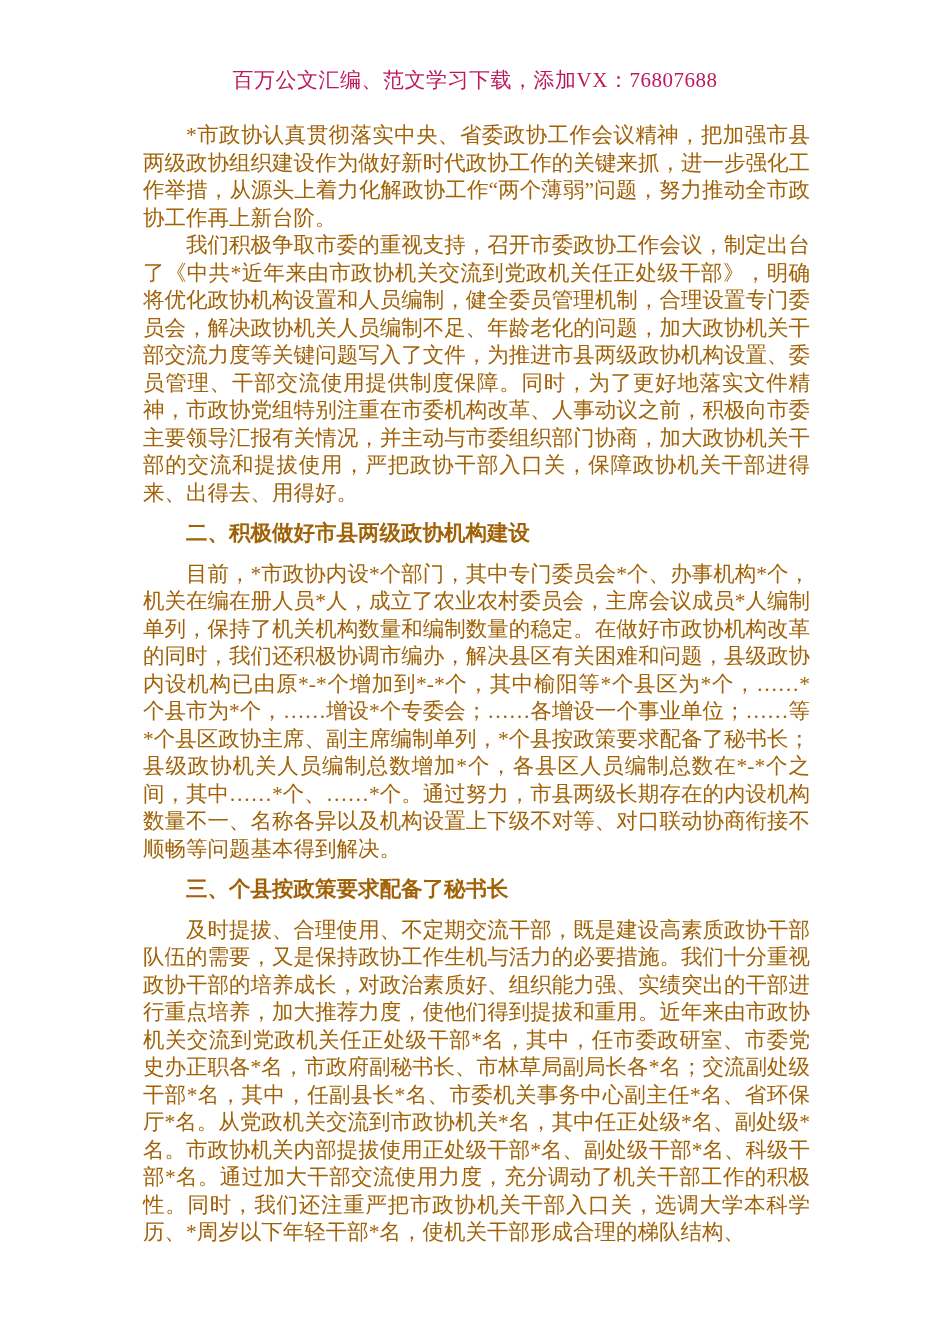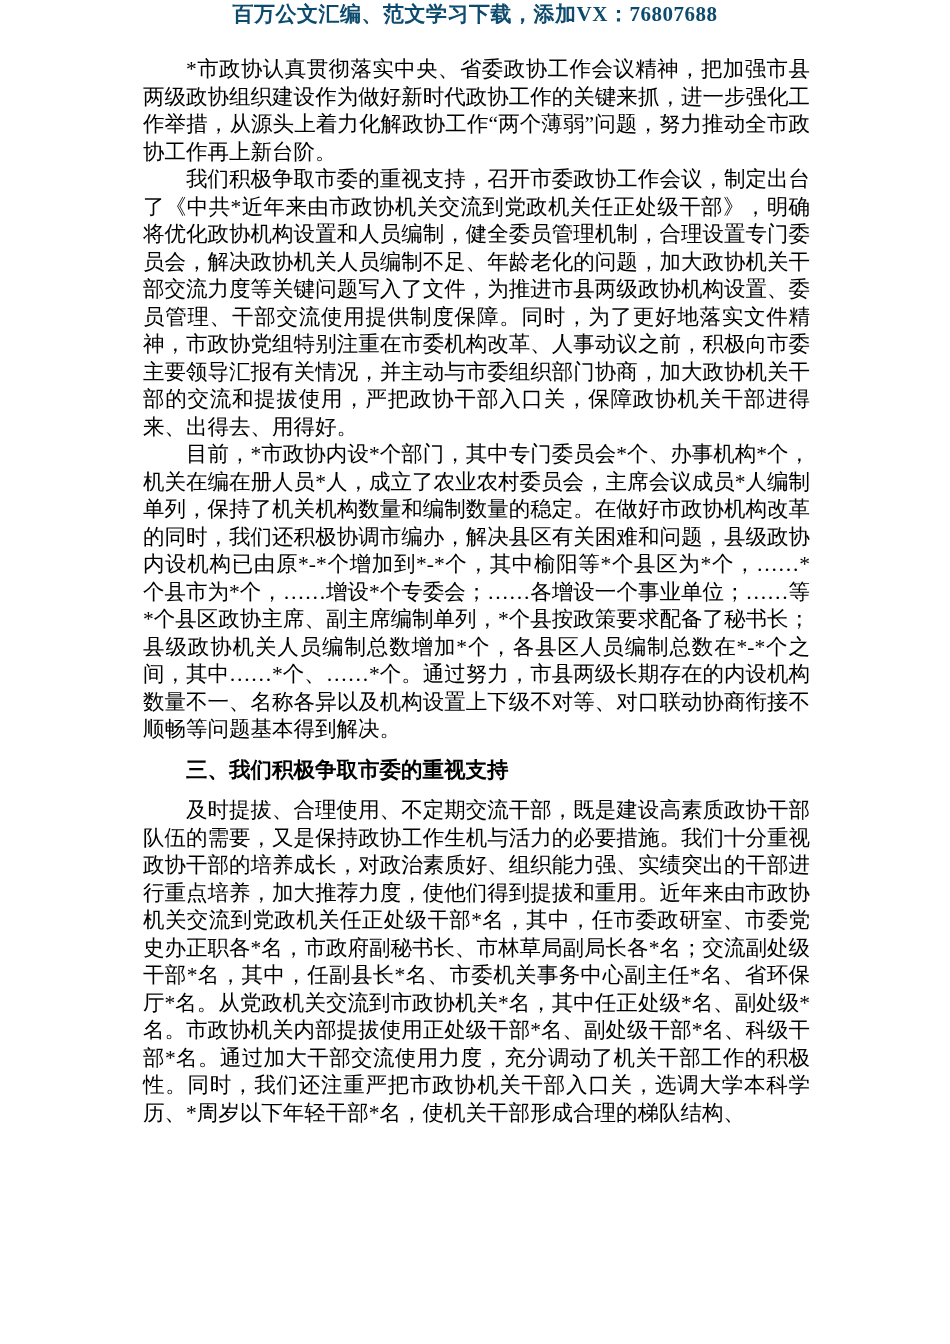--- a/index.html
+++ b/index.html
@@ -12,29 +12,30 @@
   }
   .page {
     position: relative;
     width: 950px;
     height: 1344px;
     background: #ffffff;
     overflow: hidden;
     box-sizing: border-box;
   }
   .ad {
+    padding-top: 66px;
     text-align: center;
     font-size: 21px;
-    font-weight: bold;
+    font-weight: normal;
     letter-spacing: 0.5px;
-    color: #0c4a6e;
+    color: #be185d;
   }
   .content {
     margin: 28px 140px 0 143px;
-    color: #000000;
+    color: #a16207;
     font-size: 21.5px;
     line-height: 27.5px;
     text-align: justify;
   }
   .para {
     margin: 0;
     text-indent: 2em;
   }
   .heading {
     margin: 13px 0 13px 0;
@@ -48,18 +49,19 @@
 <body>
 
 <div class="page">
   <div class="ad">百万公文汇编、范文学习下载，添加VX：76807688</div>
 
   <div class="content">
     <p class="para">*市政协认真贯彻落实中央、省委政协工作会议精神，把加强市县两级政协组织建设作为做好新时代政协工作的关键来抓，进一步强化工作举措，从源头上着力化解政协工作“两个薄弱”问题，努力推动全市政协工作再上新台阶。</p>
 
     <p class="para">我们积极争取市委的重视支持，召开市委政协工作会议，制定出台了《中共*近年来由市政协机关交流到党政机关任正处级干部》，明确将优化政协机构设置和人员编制，健全委员管理机制，合理设置专门委员会，解决政协机关人员编制不足、年龄老化的问题，加大政协机关干部交流力度等关键问题写入了文件，为推进市县两级政协机构设置、委员管理、干部交流使用提供制度保障。同时，为了更好地落实文件精神，市政协党组特别注重在市委机构改革、人事动议之前，积极向市委主要领导汇报有关情况，并主动与市委组织部门协商，加大政协机关干部的交流和提拔使用，严把政协干部入口关，保障政协机关干部进得来、出得去、用得好。</p>
 
+    <h2 class="heading">二、积极做好市县两级政协机构建设</h2>
     <p class="para">目前，*市政协内设*个部门，其中专门委员会*个、办事机构*个，机关在编在册人员*人，成立了农业农村委员会，主席会议成员*人编制单列，保持了机关机构数量和编制数量的稳定。在做好市政协机构改革的同时，我们还积极协调市编办，解决县区有关困难和问题，县级政协内设机构已由原*-*个增加到*-*个，其中榆阳等*个县区为*个，……*个县市为*个，……增设*个专委会；……各增设一个事业单位；……等*个县区政协主席、副主席编制单列，*个县按政策要求配备了秘书长；县级政协机关人员编制总数增加*个，各县区人员编制总数在*-*个之间，其中……*个、……*个。通过努力，市县两级长期存在的内设机构数量不一、名称各异以及机构设置上下级不对等、对口联动协商衔接不顺畅等问题基本得到解决。</p>
 
-    <h2 class="heading">三、我们积极争取市委的重视支持</h2>
+    <h2 class="heading">三、个县按政策要求配备了秘书长</h2>
     <p class="para">及时提拔、合理使用、不定期交流干部，既是建设高素质政协干部队伍的需要，又是保持政协工作生机与活力的必要措施。我们十分重视政协干部的培养成长，对政治素质好、组织能力强、实绩突出的干部进行重点培养，加大推荐力度，使他们得到提拔和重用。近年来由市政协机关交流到党政机关任正处级干部*名，其中，任市委政研室、市委党史办正职各*名，市政府副秘书长、市林草局副局长各*名；交流副处级干部*名，其中，任副县长*名、市委机关事务中心副主任*名、省环保厅*名。从党政机关交流到市政协机关*名，其中任正处级*名、副处级*名。市政协机关内部提拔使用正处级干部*名、副处级干部*名、科级干部*名。通过加大干部交流使用力度，充分调动了机关干部工作的积极性。同时，我们还注重严把市政协机关干部入口关，选调大学本科学历、*周岁以下年轻干部*名，使机关干部形成合理的梯队结构、</p>
   </div>
 </div>
 
 </body></html>

